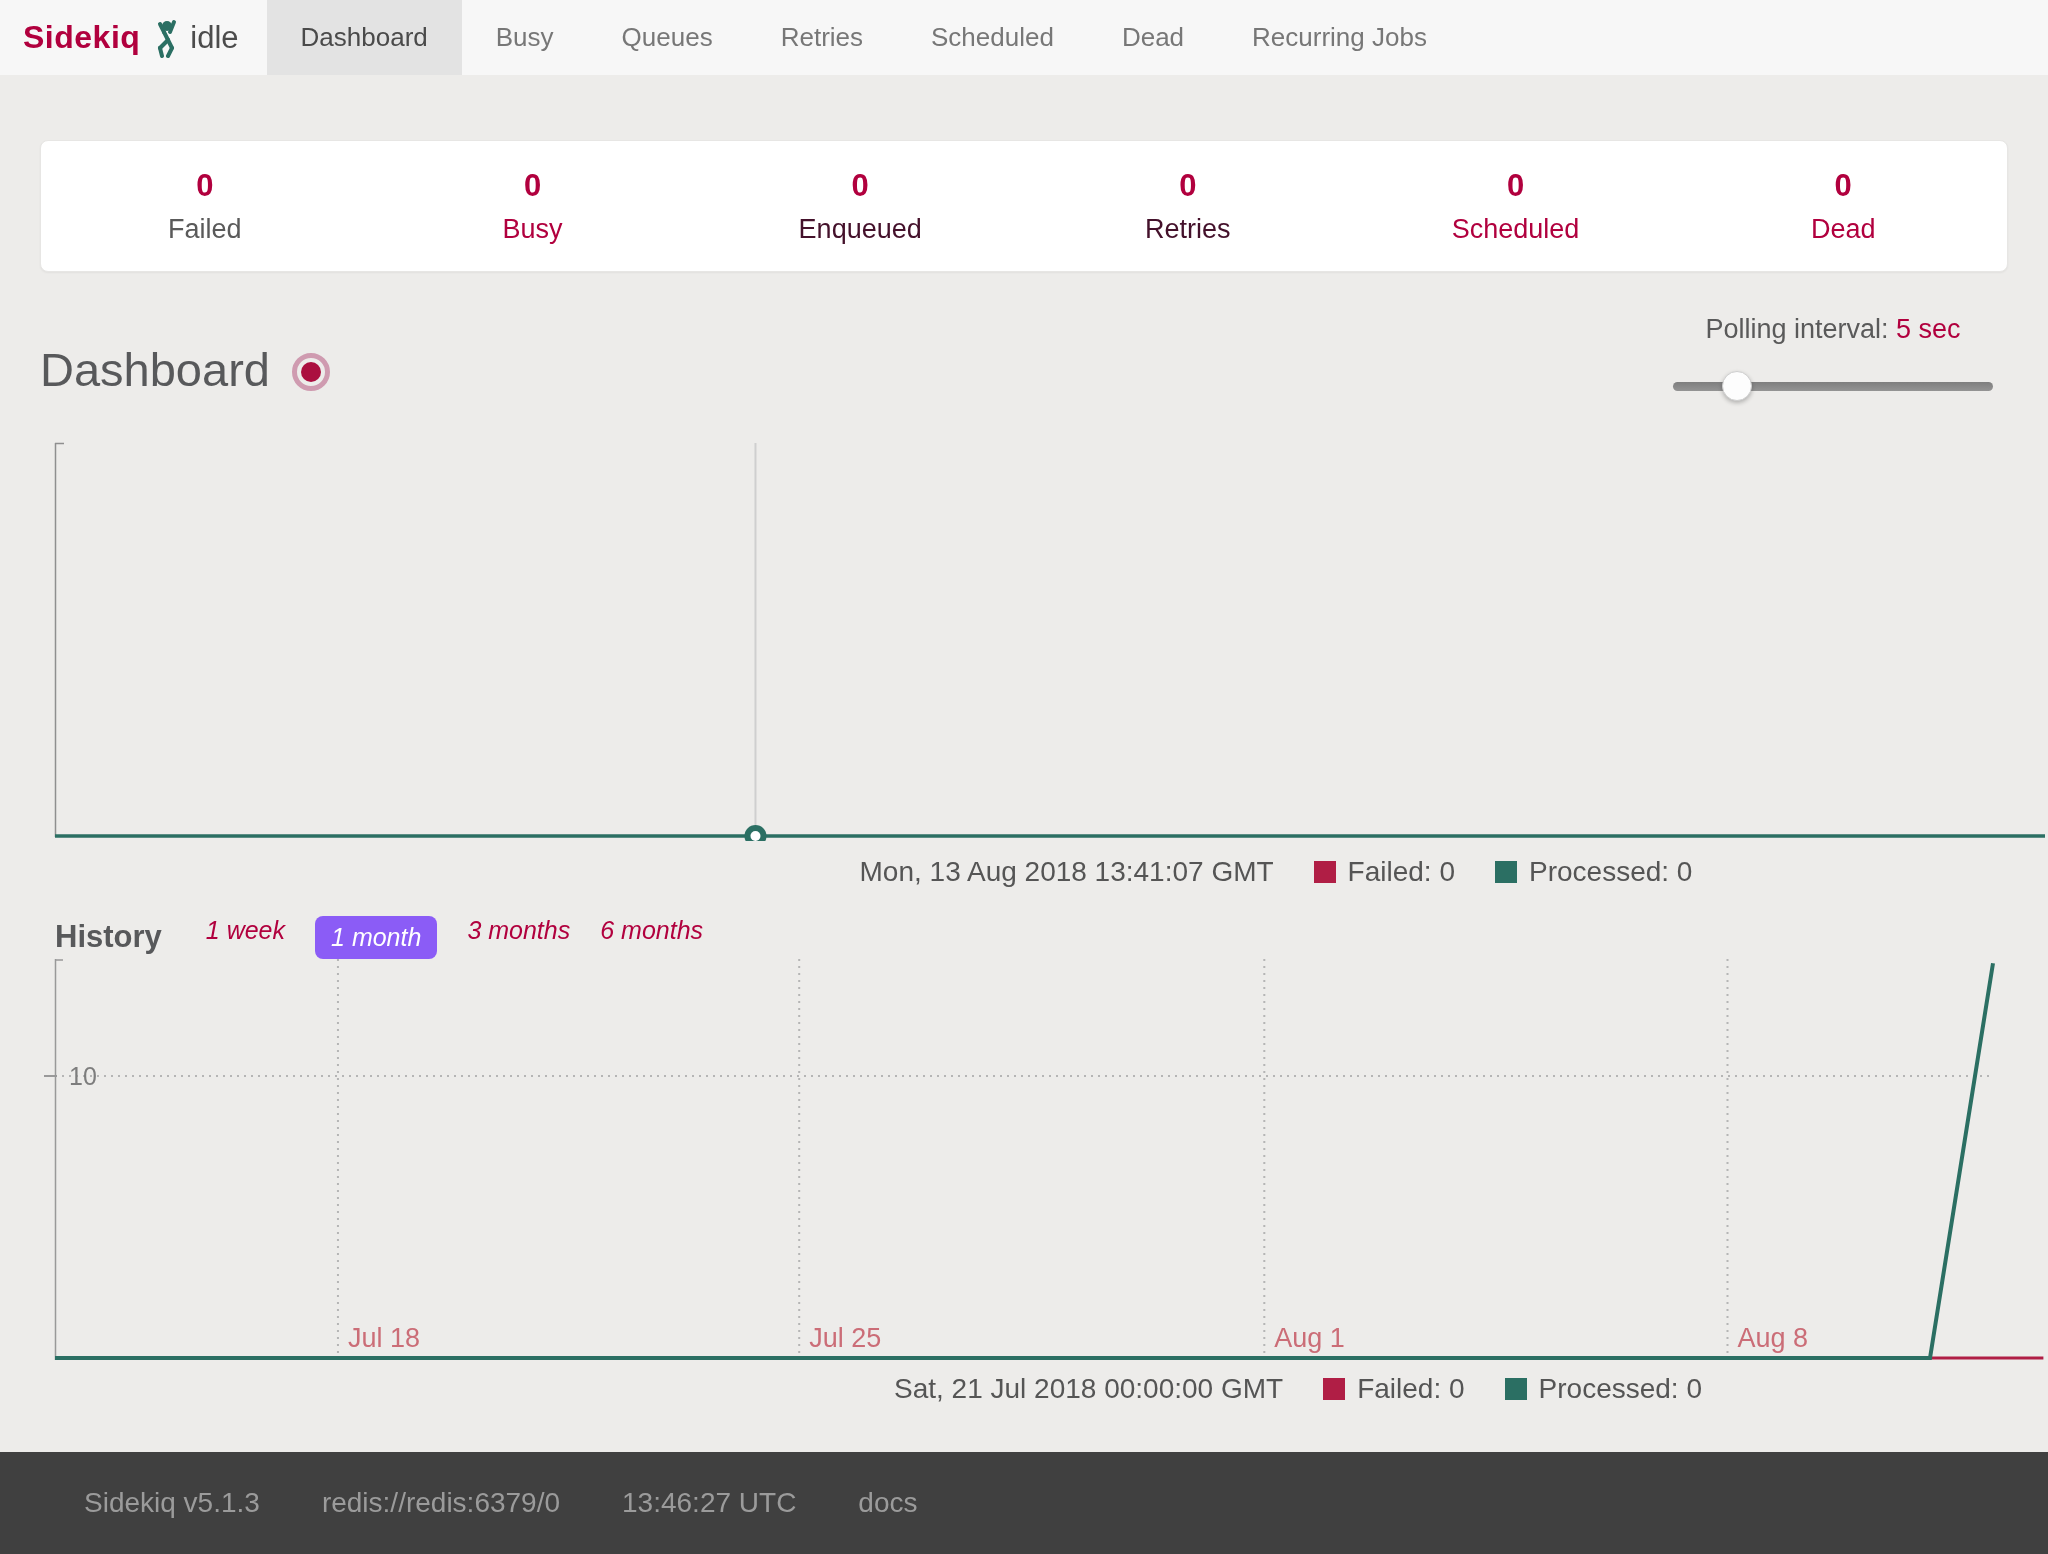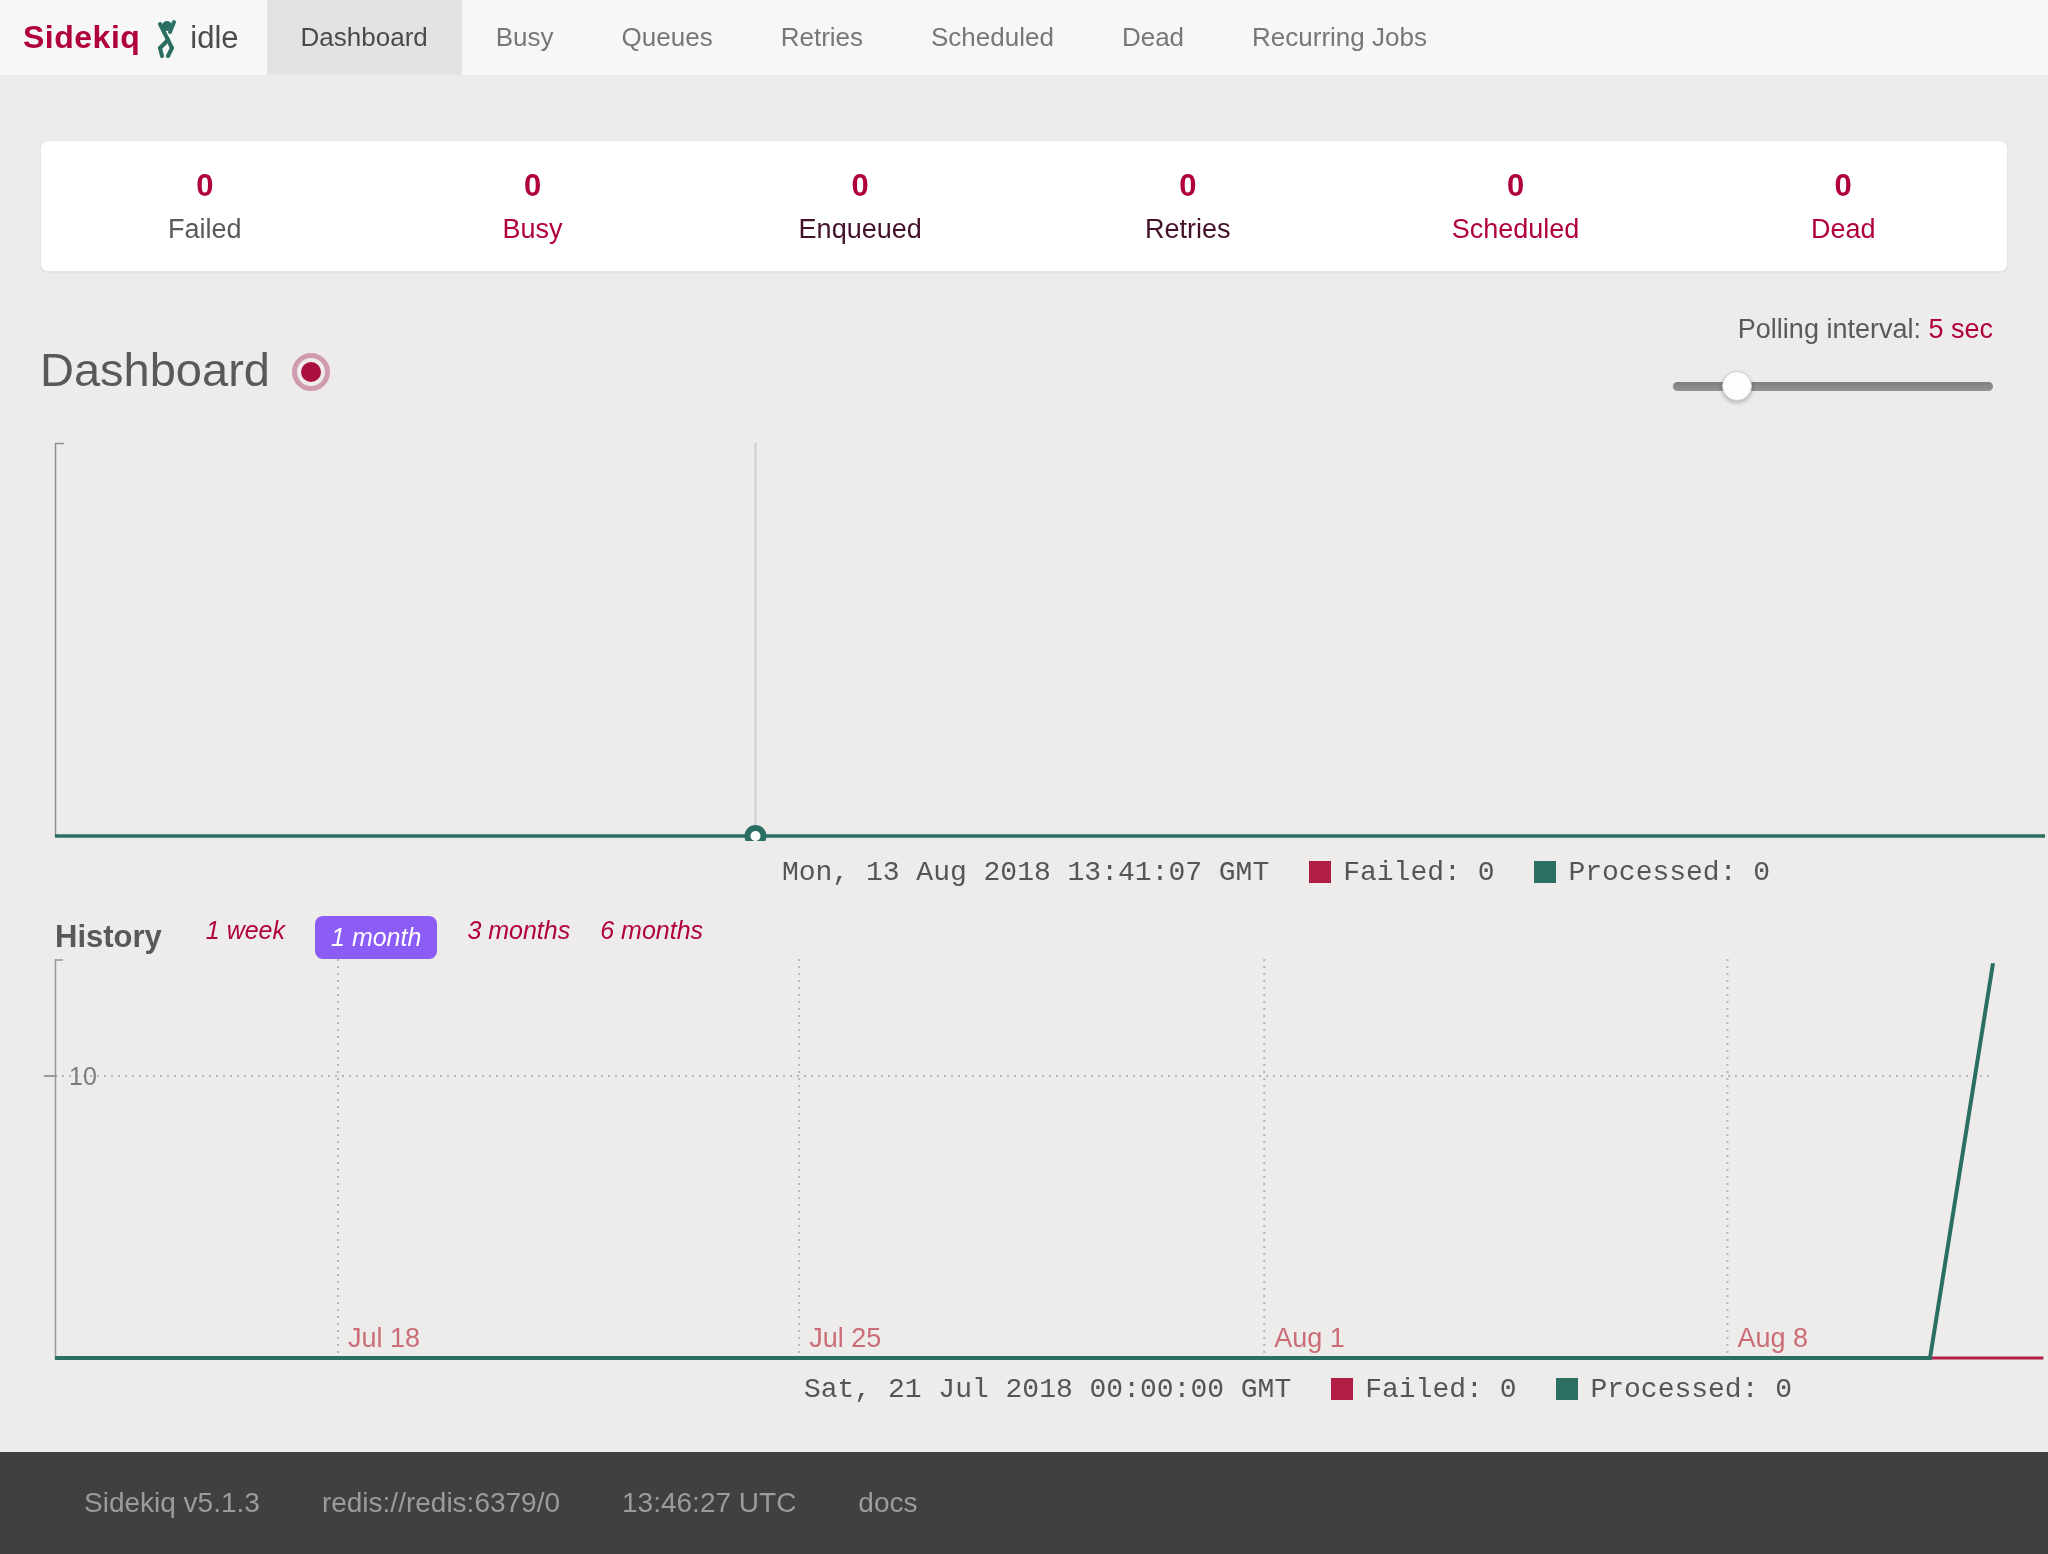--- a/index.html
+++ b/index.html
@@ -52,21 +52,21 @@
   .dash-title h1 { font-size:47px; font-weight:normal; color:#58595b; }
   .beacon {
     width:38px; height:38px; margin-left:22px; margin-top:4px;
     border:5px solid #cf9bb0; border-radius:50%;
     display:flex; align-items:center; justify-content:center;
   }
   .beacon .dot { width:20px; height:20px; background:#ab0f3f; border-radius:50%; }
   .polling {
     position:absolute; right:55px; top:42px; width:320px;
   }
-  .polling-label { font-size:27px; color:#5a5a5a; text-align:right; white-space:nowrap; }
+  .polling-label { font-size:27px; color:#5a5a5a; text-align:center; white-space:nowrap; }
   .polling-label .val { color:#b1003e; }
   .slider { position:relative; margin-top:26px; height:30px; }
   .slider .track {
     position:absolute; top:11px; left:0; right:0; height:9px;
     background:linear-gradient(#7e7e7e,#949494); border-radius:5px;
   }
   .slider .thumb {
     position:absolute; top:0; left:calc(20% - 15px);
     width:30px; height:30px; background:#fdfdfd;
     border:1px solid #cfcfcf; border-radius:50%;
@@ -74,21 +74,21 @@
   }
 
   
   .rt-chart { height:400px; width:2048px; }
   .hist-chart { height:401px; width:2048px; }
   svg { display:block; }
 
   .legend-row {
     display:flex; align-items:center; width:fit-content;
     margin:14px auto 0 auto; height:34px;
-    font-size:28px; color:#555; transform:translateX(252px);font-family:Liberation Mono, monospace;
+    font-size:28px; color:#555; transform:translateX(252px);
   }
   .legend-row.second { margin-top:12px; transform:translateX(274px); }
   .legend-row .swatch { width:22px; height:22px; margin:0 12px 0 40px; }
   .swatch.failed { background:#b01e45; }
   .swatch.processed { background:#2b6f63; }
 
   
   .history-header {
     display:flex; align-items:center;
     margin:26px 0 0 55px; height:44px;

